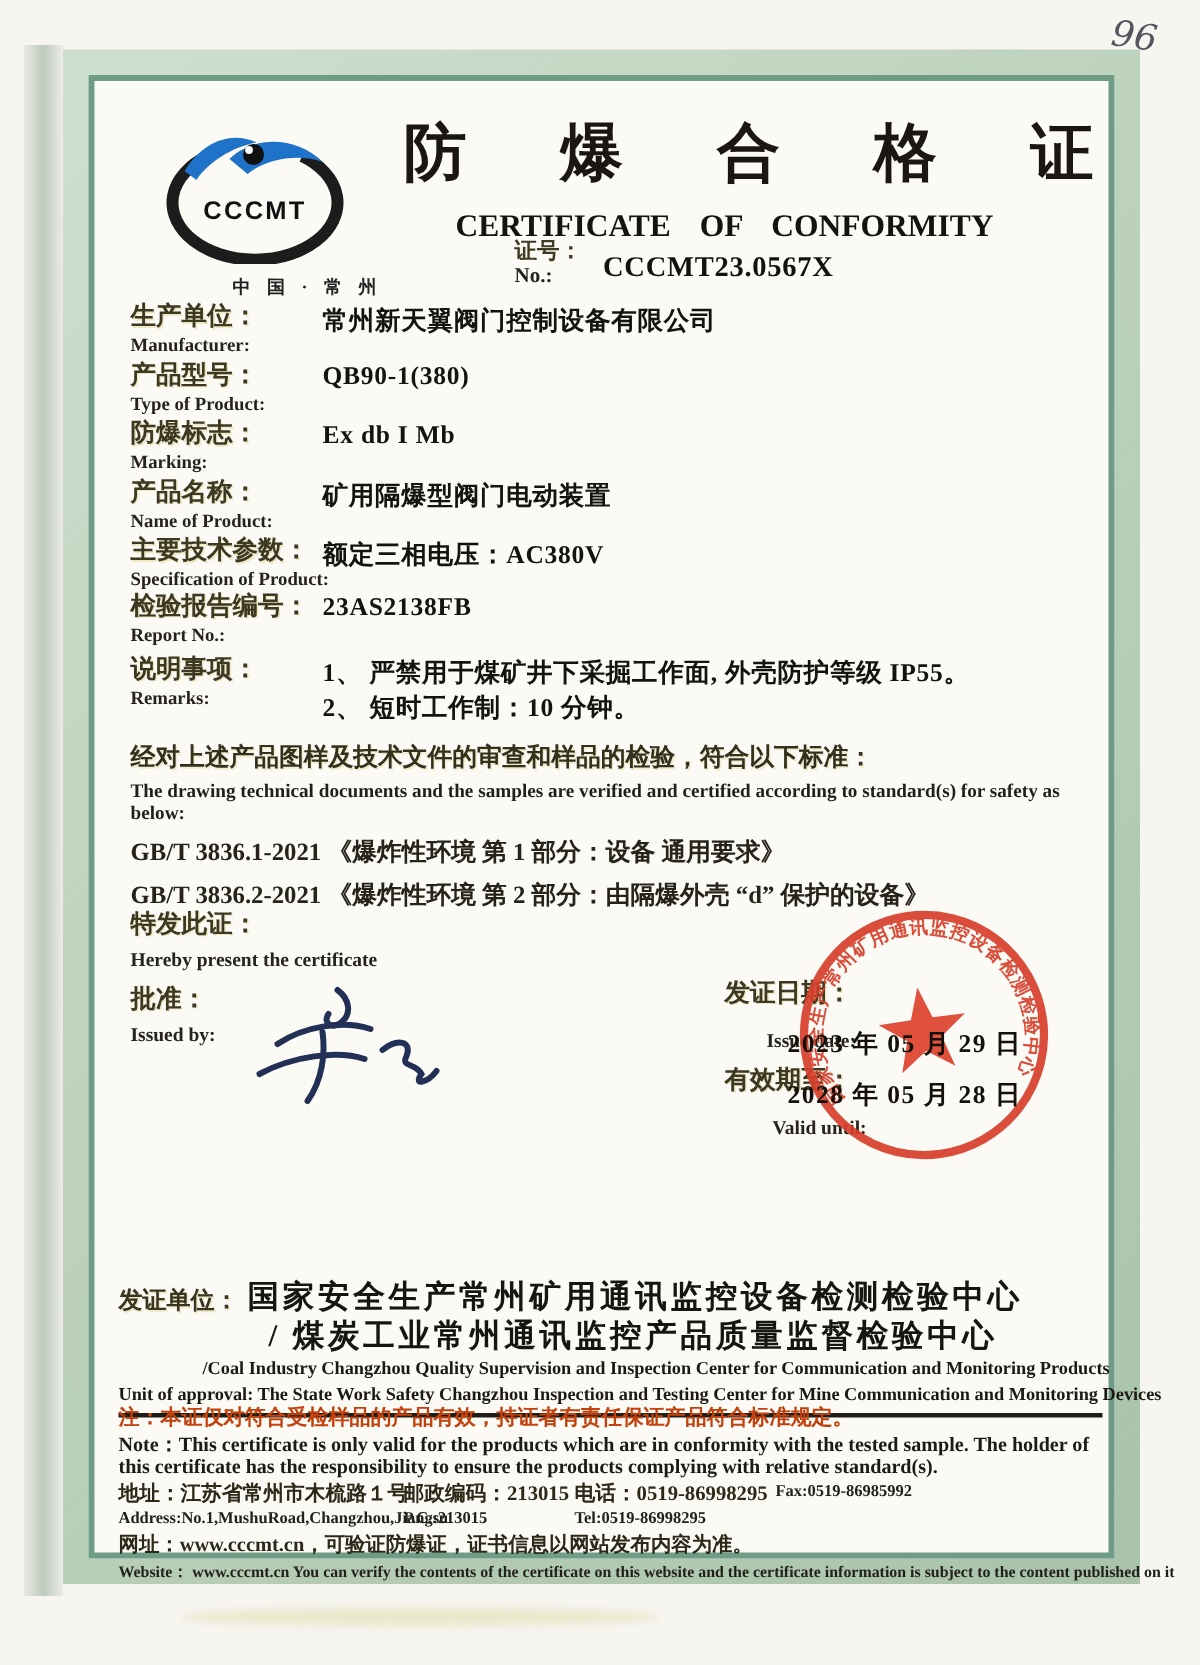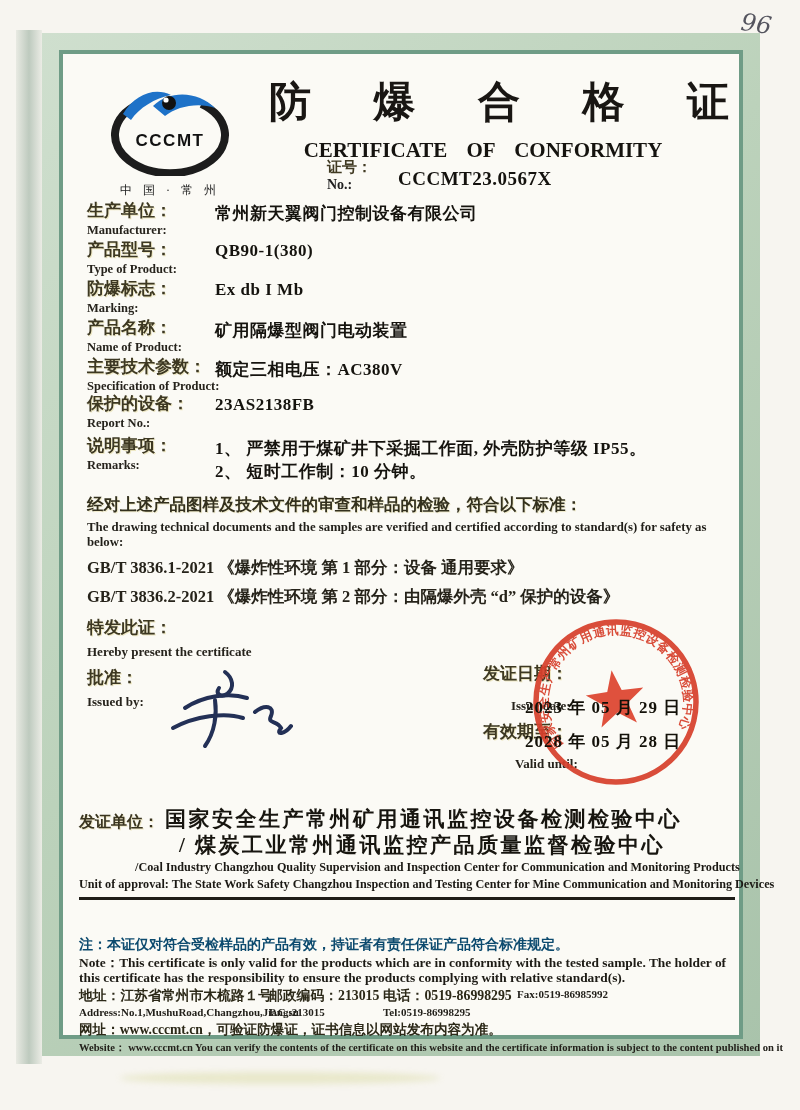--- a/index.html
+++ b/index.html
@@ -30,30 +30,30 @@
   }
   .frame-line{
     width:100%;height:100%;box-sizing:border-box;
     border:4px solid #6f9c86;background:#fbfaf5;
   }
   .inner{
     position:relative;width:100%;height:100%;box-sizing:border-box;
   }
   
   .logo{position:absolute;left:22px;top:26px;width:170px;text-align:center;}
-  .logo-sub{font-size:12px;font-weight:normal;letter-spacing:4px;color:#222;margin-top:2px;}
+  .logo-sub{font-size:12px;font-weight:bold;letter-spacing:4px;color:#222;margin-top:2px;text-align:right;}
   .titles{position:absolute;left:180px;top:20px;width:480px;text-align:center;}
   .title-cn{
     font-size:42px;font-weight:bold;letter-spacing:26px;white-space:nowrap;
     margin:0;color:#191613;text-indent:26px;
   }
   .title-en{
     font-size:21px;font-weight:bold;word-spacing:14px;margin:8px 0 0 0;color:#15130f;
   }
-  .certno{position:absolute;left:264px;top:104px;display:flex;align-items:flex-start;gap:12px;}
+  .certno{position:absolute;left:280px;top:104px;display:flex;align-items:flex-start;}
   .certno-labels{text-align:left;margin-right:14px;}
   .certno-cn{font-size:15px;font-weight:bold;color:#403a22;}
   .certno-en{font-size:14px;font-weight:bold;color:#222;}
   .certno-value{font-size:19px;font-weight:bold;letter-spacing:.5px;padding-top:10px;color:#14120e;}
   
   .fields{position:absolute;left:24px;width:644px;}
   .f-product{top:145px;}
   .f-report{top:338px;}
   .frow{display:grid;grid-template-columns:128px 1fr;min-height:38px;}
   .frow.tall{min-height:42px;}
@@ -62,41 +62,41 @@
   .lbl-en{font-size:12.5px;font-weight:bold;color:#26231c;margin-top:1px;white-space:nowrap;}
   .fval{font-size:17px;font-weight:bold;color:#15130e;padding-top:3px;letter-spacing:.5px;}
   .fval .sub{display:block;}
   
   .standards{position:absolute;left:24px;top:440px;width:648px;}
   .std-cn{font-size:16.5px;font-weight:bold;color:#33301d;margin:0 0 4px 0;
     text-shadow:1px 1px 0 rgba(205,185,70,.22);}
   .std-en{font-size:12.8px;font-weight:bold;color:#211f19;margin:0 0 4px 0;}
   .std-item{font-size:16.5px;font-weight:bold;color:#26231a;margin:0;line-height:1.75;}
   
-  .issue{position:absolute;left:0;top:560px;width:680px;height:240px;}
+  .issue{position:absolute;left:0;top:548px;width:680px;height:240px;}
   .iss-abs{position:absolute;white-space:nowrap;}
   .cnlbl{font-size:17px;font-weight:bold;color:#3d3822;text-shadow:1px 1px 0 rgba(205,185,70,.28);}
   .enlbl{font-size:13px;font-weight:bold;color:#26231c;}
   .dateval{font-size:17px;font-weight:bold;color:#131109;z-index:3;letter-spacing:1px;}
   .sig{position:absolute;left:100px;top:48px;width:150px;height:110px;}
   .seal{position:absolute;left:465px;top:0px;width:176px;height:176px;transform:rotate(-8deg);z-index:2;opacity:.93;}
   
-  .approval{position:absolute;left:16px;top:753px;width:656px;}
+  .approval{position:absolute;left:16px;top:798px;width:656px;}
   .appr-row{display:flex;}
   .appr-lbl{font-size:16px;font-weight:bold;color:#3a3520;white-space:nowrap;padding-top:5px;
     text-shadow:1px 1px 0 rgba(205,185,70,.25);}
   .appr-names{margin-left:6px;}
   .appr-name{font-size:21px;font-weight:bold;letter-spacing:2.5px;color:#17150f;line-height:1.22;white-space:nowrap;}
   .appr-name2{padding-left:14px;}
   .appr-en{font-size:12.2px;font-weight:bold;color:#1b1914;line-height:1.2;margin-top:2px;white-space:nowrap;}
   .appr-en2{padding-left:56px;}
   .divider{border-bottom:3px solid #1f1d18;margin-top:5px;width:100%;}
   
   .notes{position:absolute;left:16px;top:882px;width:656px;}
-  .note-cn{font-size:14px;font-weight:bold;color:#0c4a6e;margin:0;}
+  .note-cn{font-size:14px;font-weight:bold;color:#c2410c;margin:0;}
   .note-en{font-size:13.4px;font-weight:bold;color:#1d1b15;margin:1px 0 2px 0;line-height:1.12;}
   .addr-grid{display:grid;grid-template-columns:184px 108px 128px 1fr;column-gap:6px;}
   .addr-cn{font-size:13.8px;font-weight:bold;color:#2c2918;white-space:nowrap;}
   .addr-en{font-size:11px;font-weight:bold;color:#23211b;white-space:nowrap;margin-top:1px;}
   .web-cn{font-size:13.6px;font-weight:bold;color:#2c2918;margin-top:3px;white-space:nowrap;}
   .web-en{font-size:10.6px;font-weight:bold;color:#23211b;margin-top:2px;white-space:nowrap;}
 </style>
 </head>
 <body>
 
@@ -169,21 +169,21 @@
                 <div class="lbl-cn">主要技术参数：</div>
                  <div class="lbl-en">Specification of Product:</div>
               </div>
             <div class="fval">额定三相电压：AC380V</div>
           </div>
         </div>
 
         <div class="fields f-report">
           <div class="frow tall">
             <div>
-                <div class="lbl-cn">保护的设备：</div>
+                <div class="lbl-cn">检验报告编号：</div>
                  <div class="lbl-en">Report No.:</div>
               </div>
             <div class="fval">23AS2138FB</div>
           </div>
           <div class="frow tall">
             <div>
                 <div class="lbl-cn">说明事项：</div>
                  <div class="lbl-en">Remarks:</div>
               </div>
             <div class="fval">

